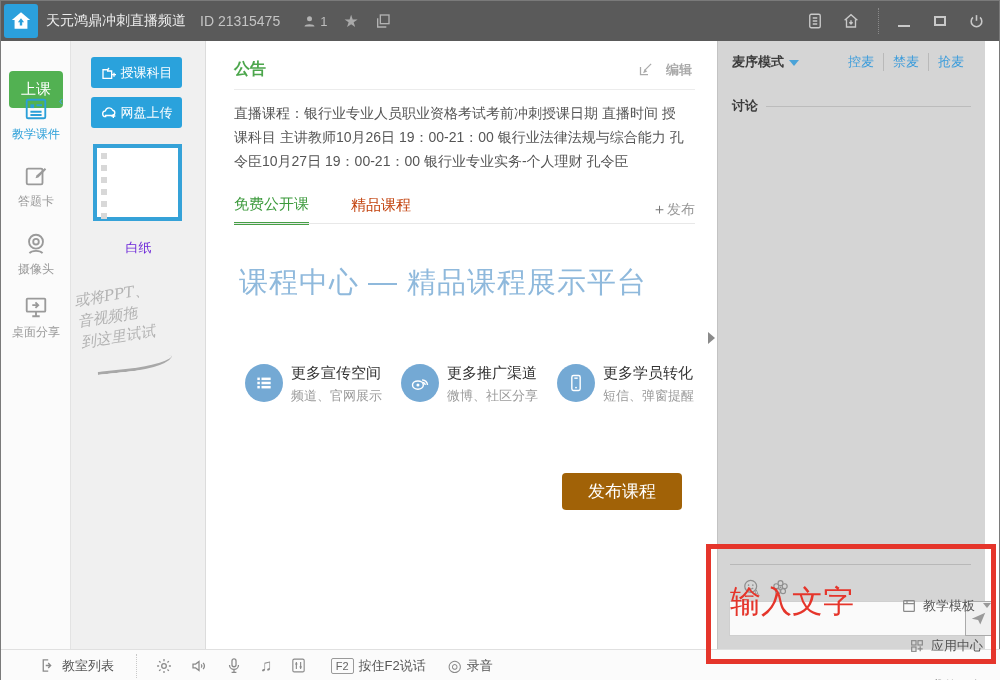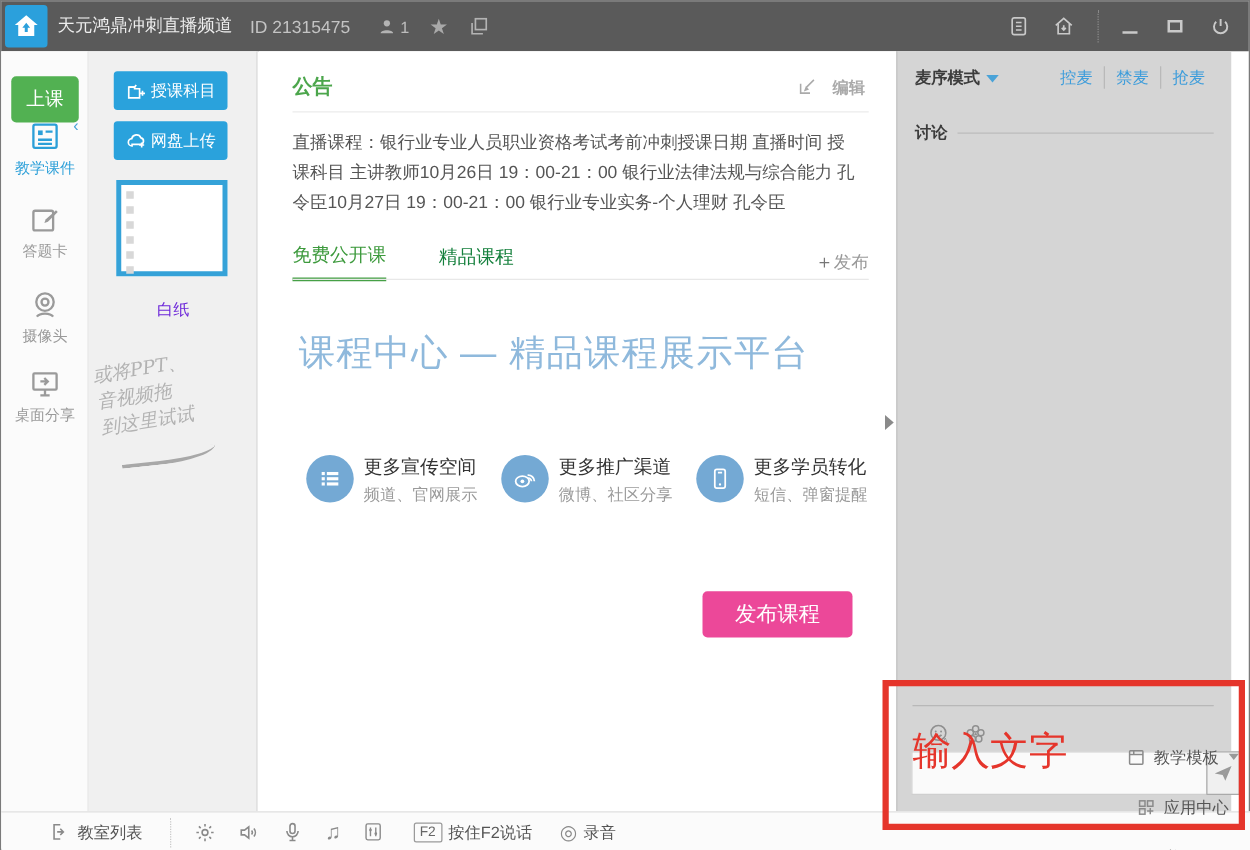--- a/index.html
+++ b/index.html
@@ -17,21 +17,21 @@
   .tb-icon { color:#b3b3b3; margin-right:16px; display:flex; align-items:center; }
   .tb-right { margin-left:auto; display:flex; align-items:center; height:100%; }
   .tb-btn { width:26px; height:26px; display:flex; align-items:center; justify-content:center; color:#c9c9c9; margin-right:10px; cursor:pointer; }
   .tb-divider { width:1px; height:26px; border-left:1px dotted #8a8a8a; margin:0 12px 0 4px; }
   .min-glyph { width:12px; height:2px; background:#c9c9c9; margin-top:10px; }
   .max-glyph { width:12px; height:10px; border:2px solid #c9c9c9; }
   .star-glyph { font-size:17px; line-height:1; color:#a9a9a9; }
 
   
   .sidebar { position:absolute; left:0; top:40px; width:70px; height:608px; background:#fbfbfb; border-right:1px solid #e3e3e3; }
-  .btn-startclass { position:absolute; left:8px; top:20px; width:54px; height:37px; background:#52b152; color:#fff; font-size:15px; border:none; border-radius:4px; cursor:pointer; }
+  .btn-startclass { position:absolute; left:8px; top:30px; width:54px; height:37px; background:#52b152; color:#fff; font-size:15px; border:none; border-radius:4px; cursor:pointer; }
   .collapse-arrow { position:absolute; right:7px; top:52px; color:#4aa3d8; font-size:13px; cursor:pointer; }
   .side-item { position:absolute; left:0; width:70px; text-align:center; cursor:pointer; }
   .side-item .si-icon { display:flex; justify-content:center; margin-bottom:4px; }
   .side-item .si-label { font-size:12px; }
   .side-item.active { color:#2b9fd8; }
   .side-item.inactive { color:#9a9a9a; }
 
   
   .col2 { position:absolute; left:70px; top:40px; width:135px; height:608px; background:#f0f0f0; border-right:1px solid #dcdcdc; }
   .upload-btn { position:absolute; left:20px; width:91px; height:31px; background:#2aa2dc; color:#fff; border:none; border-radius:3px; font-size:13px; display:flex; align-items:center; justify-content:center; gap:4px; cursor:pointer; }
@@ -45,31 +45,31 @@
   
   .main { position:absolute; left:206px; top:40px; width:510px; height:608px; background:#fff; }
   .annc-head { position:absolute; left:27px; top:18px; right:25px; display:flex; align-items:center; }
   .annc-title { color:#4ca64c; font-size:16px; font-weight:bold; }
   .annc-edit { margin-left:auto; color:#aaa; font-size:13px; display:flex; align-items:center; gap:13px; cursor:pointer;font-weight:bold; }
   .annc-divider { position:absolute; left:27px; right:22px; top:48px; border-top:1px solid #ececec; }
   .annc-body { position:absolute; left:27px; right:28px; top:60px; color:#555; font-size:14px; line-height:24px; }
   .tabs-row { position:absolute; left:27px; right:22px; top:155px; height:27px; display:flex; align-items:center; }
   .tab { font-size:15px; margin-right:42px; cursor:pointer; position:relative; padding-bottom:8px; }
   .tab.active { color:#3d9a3d; border-bottom:3px solid #46a046; }
-  .tab.inactive { color:#15803d; }
+  .tab.inactive { color:#c2410c; }
   .publish-link { margin-left:auto; color:#999; font-size:14px; cursor:pointer; }
   .publish-link .plus { font-size:15px; color:#777; }
   .tabs-underline { position:absolute; left:27px; right:22px; top:182px; border-top:1px solid #e8e8e8; }
   .hero-title { position:absolute; left:32px; top:222px; font-size:29px; color:#8fb9dc; letter-spacing:1px; }
   .features { position:absolute; left:38px; top:323px; display:flex; }
   .feature { display:flex; align-items:flex-start; width:156px; }
   .feat-ico { width:38px; height:38px; border-radius:50%; background:#74a9d4; display:flex; align-items:center; justify-content:center; margin-right:8px; flex:0 0 auto; }
   .feat-title { font-size:15px; color:#333; margin-bottom:4px; white-space:nowrap; }
   .feat-sub { font-size:13px; color:#9a9a9a; white-space:nowrap; }
-  .btn-publish-course { position:absolute; left:355px; top:432px; width:120px; height:37px; background:#ec4899; color:#fff; font-size:17px; border:none; border-radius:4px; cursor:pointer; }
+  .btn-publish-course { position:absolute; left:355px; top:432px; width:120px; height:37px; background:#a16207; color:#fff; font-size:17px; border:none; border-radius:4px; cursor:pointer; }
   .panel-handle { position:absolute; left:501px; top:291px; width:0; height:0; border-left:7px solid #8a8a8a; border-top:6px solid transparent; border-bottom:6px solid transparent; cursor:pointer; }
 
   
   .rightpanel { position:absolute; left:716px; top:40px; width:268px; height:608px; background:#d5d5d5; border-left:1px solid #c3c3c3; }
   .mic-row { position:absolute; left:14px; right:12px; top:12px; display:flex; align-items:center; }
   .mic-mode { font-size:13px; font-weight:bold; color:#3c3c3c; cursor:pointer; }
   .mic-caret { display:inline-block; width:0; height:0; border-left:5px solid transparent; border-right:5px solid transparent; border-top:6px solid #4aa3d8; margin-left:5px; vertical-align:middle; }
   .mic-actions { margin-left:auto; display:flex; align-items:center; }
   .mic-actions a { color:#3e9ddb; font-size:13px; text-decoration:none; padding:0 9px; cursor:pointer; }
   .mic-actions a + a { border-left:1px solid #b9b9b9; }

